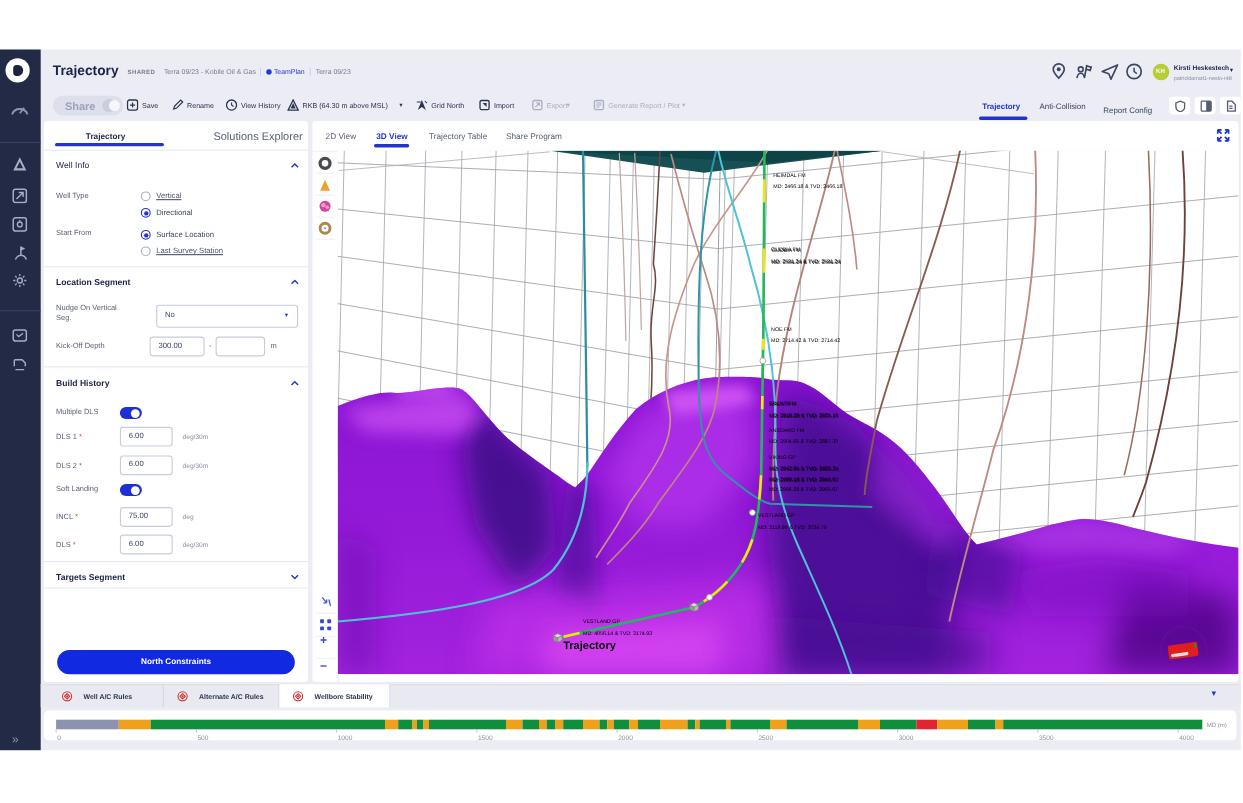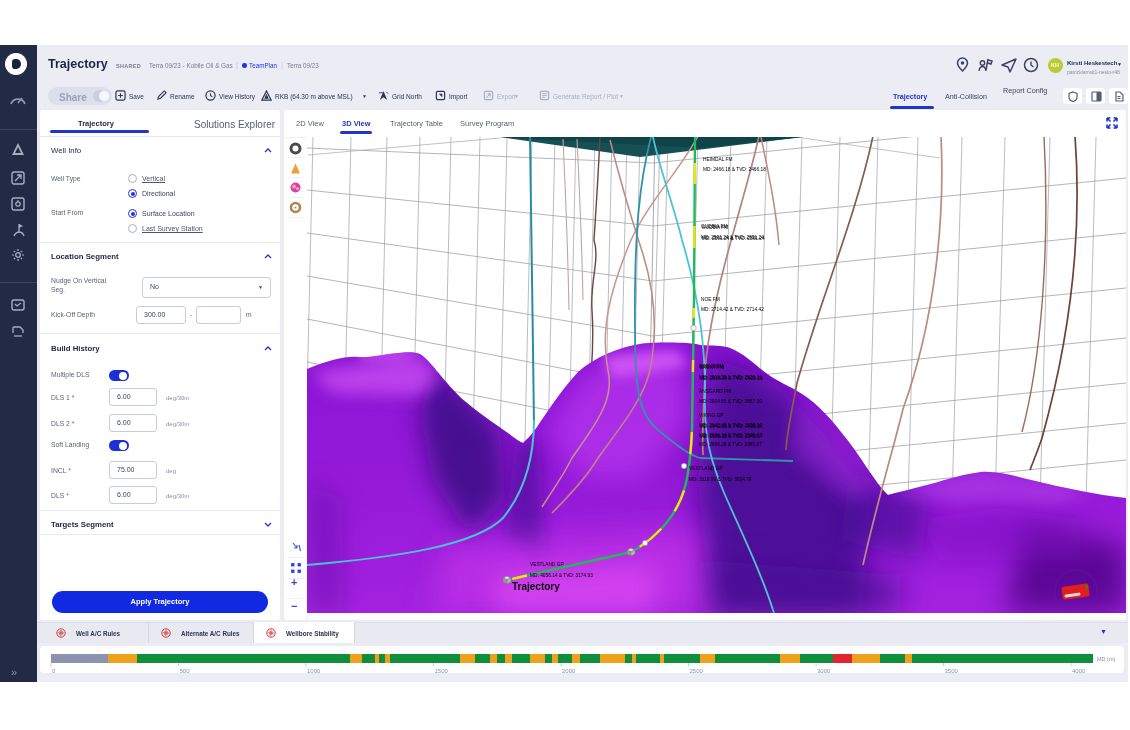--- a/index.html
+++ b/index.html
@@ -128,21 +128,21 @@
 <div class="abs" style="left:477px;top:8px;font-size:5px;color:#a9aec2">▼</div>
 <svg class="abs" style="left:502px;top:5px" width="11" height="11" viewBox="0 0 12 12">
         <rect x="1.5" y="1.5" width="9" height="9" rx="1.5" fill="none" stroke="#a9aec2" stroke-width="1.3"></rect>
         <path d="M3.5,4 h5 M3.5,6 h5 M3.5,8 h3" stroke="#a9aec2" stroke-width="1"></path>
       </svg>
       <div class="abs" style="left:516px;top:7.5px;font-size:6.5px;color:#a9aec2">Generate Report / Plot</div>
 <div class="abs" style="left:582px;top:8px;font-size:5px;color:#a9aec2">▼</div>
 <div class="abs" style="left:856px;top:7px;font-size:7.2px;font-weight:bold;color:#2334cc">Trajectory</div>
 <div class="abs" style="left:853px;top:21px;width:44px;height:2.5px;background:#2334cc;border-radius:2px"></div>
 <div class="abs" style="left:908px;top:7px;font-size:7.2px;color:#3c4460">Anti-Collision</div>
-<div class="abs" style="left:966px;top:1px;font-size:7.2px;color:#3c4460">Report Config</div>
+<div class="abs" style="left:966px;top:11px;font-size:7.2px;color:#3c4460">Report Config</div>
 <div class="abs" style="left:1026px;top:3px;width:19px;height:16px;background:#fff;border-radius:3px"></div>
 <div class="abs" style="left:1049px;top:3px;width:19px;height:16px;background:#fff;border-radius:3px"></div>
 <div class="abs" style="left:1072px;top:3px;width:19px;height:16px;background:#fff;border-radius:3px"></div>
 <svg class="abs" style="left:1031px;top:6px" width="10" height="11" viewBox="0 0 10 11">
         <path d="M5,1 L9,2.5 V6 C9,8.5 7,10 5,10.5 C3,10 1,8.5 1,6 V2.5 Z" fill="none" stroke="#555d72" stroke-width="1.2"></path>
       </svg>
 <svg class="abs" style="left:1054px;top:6px" width="11" height="11" viewBox="0 0 11 11">
         <rect x="1" y="1" width="9" height="9" rx="1" fill="none" stroke="#555d72" stroke-width="1.2"></rect>
         <rect x="5.5" y="1" width="4.5" height="9" fill="#555d72"></rect>
       </svg>
@@ -215,28 +215,28 @@
 <div class="abs" style="left:69px;top:376px;width:48px;height:18px;border:1px solid #c6cbdd;border-radius:3px;background:#fff"></div>
       <div class="abs" style="left:77px;top:381px;font-size:7px;color:#3c4460">6.00</div>
 <div class="abs" style="left:126px;top:383px;font-size:6px;color:#8a90a4">deg/30m</div>
 <div class="abs" style="left:0;top:400px;width:240px;height:1px;background:#e7e9f1"></div>
 <div class="abs" style="left:11px;top:410px;font-size:7.8px;font-weight:bold;color:#1c2445">Targets Segment</div>
 <svg class="abs" style="left:224px;top:412px" width="8" height="5" viewBox="0 0 8 5">
         <path d="M1,1 L4,4 L7,1" fill="none" stroke="#2334cc" stroke-width="1.3"></path>
       </svg>
 <div class="abs" style="left:0;top:424px;width:240px;height:1px;background:#e7e9f1"></div>
 <div class="abs" style="left:12px;top:481px;width:216px;height:22px;border-radius:12px;background:#1129e0"></div>
-<div class="abs" style="left:0;top:487px;width:240px;text-align:center;font-size:7.5px;font-weight:bold;color:#fff">Apply Trajectory</div>
+<div class="abs" style="left:0;top:487px;width:240px;text-align:center;font-size:7.5px;font-weight:bold;color:#fff">North Constraints</div>
 </div>
 <div class="card" style="left:284px;top:65px;width:842px;height:510px">
 <div class="abs" style="left:12px;top:9px;font-size:7.5px;color:#555d72">2D View</div>
 <div class="abs" style="left:58px;top:9px;font-size:7.5px;font-weight:bold;color:#2334cc">3D View</div>
 <div class="abs" style="left:56px;top:21px;width:32px;height:2.5px;background:#2334cc;border-radius:2px"></div>
 <div class="abs" style="left:106px;top:9px;font-size:7.5px;color:#555d72">Trajectory Table</div>
-<div class="abs" style="left:176px;top:9px;font-size:7.5px;color:#555d72">Survey Program</div>
+<div class="abs" style="left:176px;top:9px;font-size:7.5px;color:#555d72">Share Program</div>
 <svg class="abs" style="left:822px;top:7px" width="12" height="12" viewBox="0 0 12 12">
         <path d="M1,1 L4.5,1 M1,1 L1,4.5 M1,1 L4.5,4.5 M11,1 L7.5,1 M11,1 L11,4.5 M11,1 L7.5,4.5 M1,11 L4.5,11 M1,11 L1,7.5 M1,11 L4.5,7.5 M11,11 L7.5,11 M11,11 L11,7.5 M11,11 L7.5,7.5" stroke="#2334cc" stroke-width="1.6"></path>
       </svg>
 <div class="abs" style="left:23px;top:27px;width:1px;height:483px;background:#eceef4"></div>
 <div class="abs" style="left:0;top:26.5px;width:842px;height:1px;background:#eef0f5"></div>
 <svg class="abs" style="left:5px;top:32px" width="13" height="13" viewBox="0 0 13 13">
         <circle cx="6.5" cy="6.5" r="4.5" fill="none" stroke="#4a4a52" stroke-width="3"></circle>
       </svg>
 <svg class="abs" style="left:5px;top:52px" width="13" height="13" viewBox="0 0 13 13">
         <path d="M6.5,1.5 L11,11.5 H2 Z" fill="#efa035"></path>

